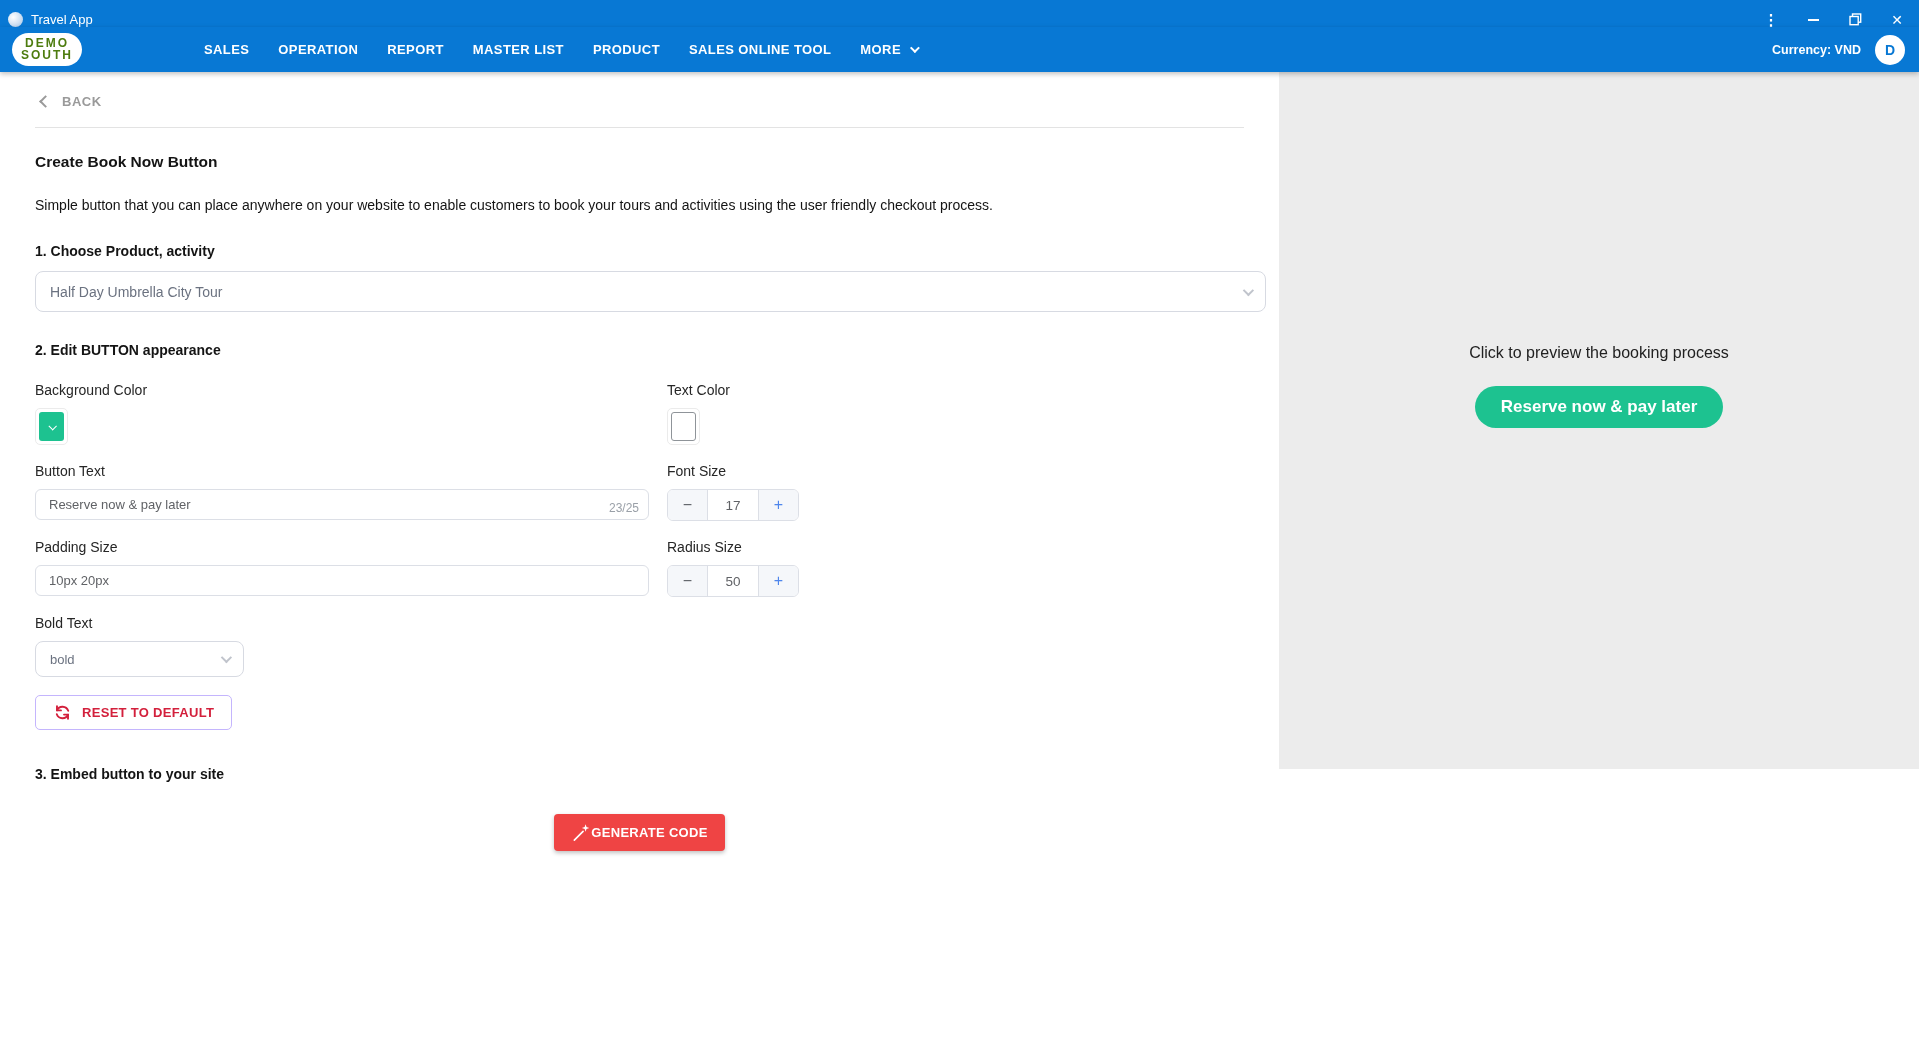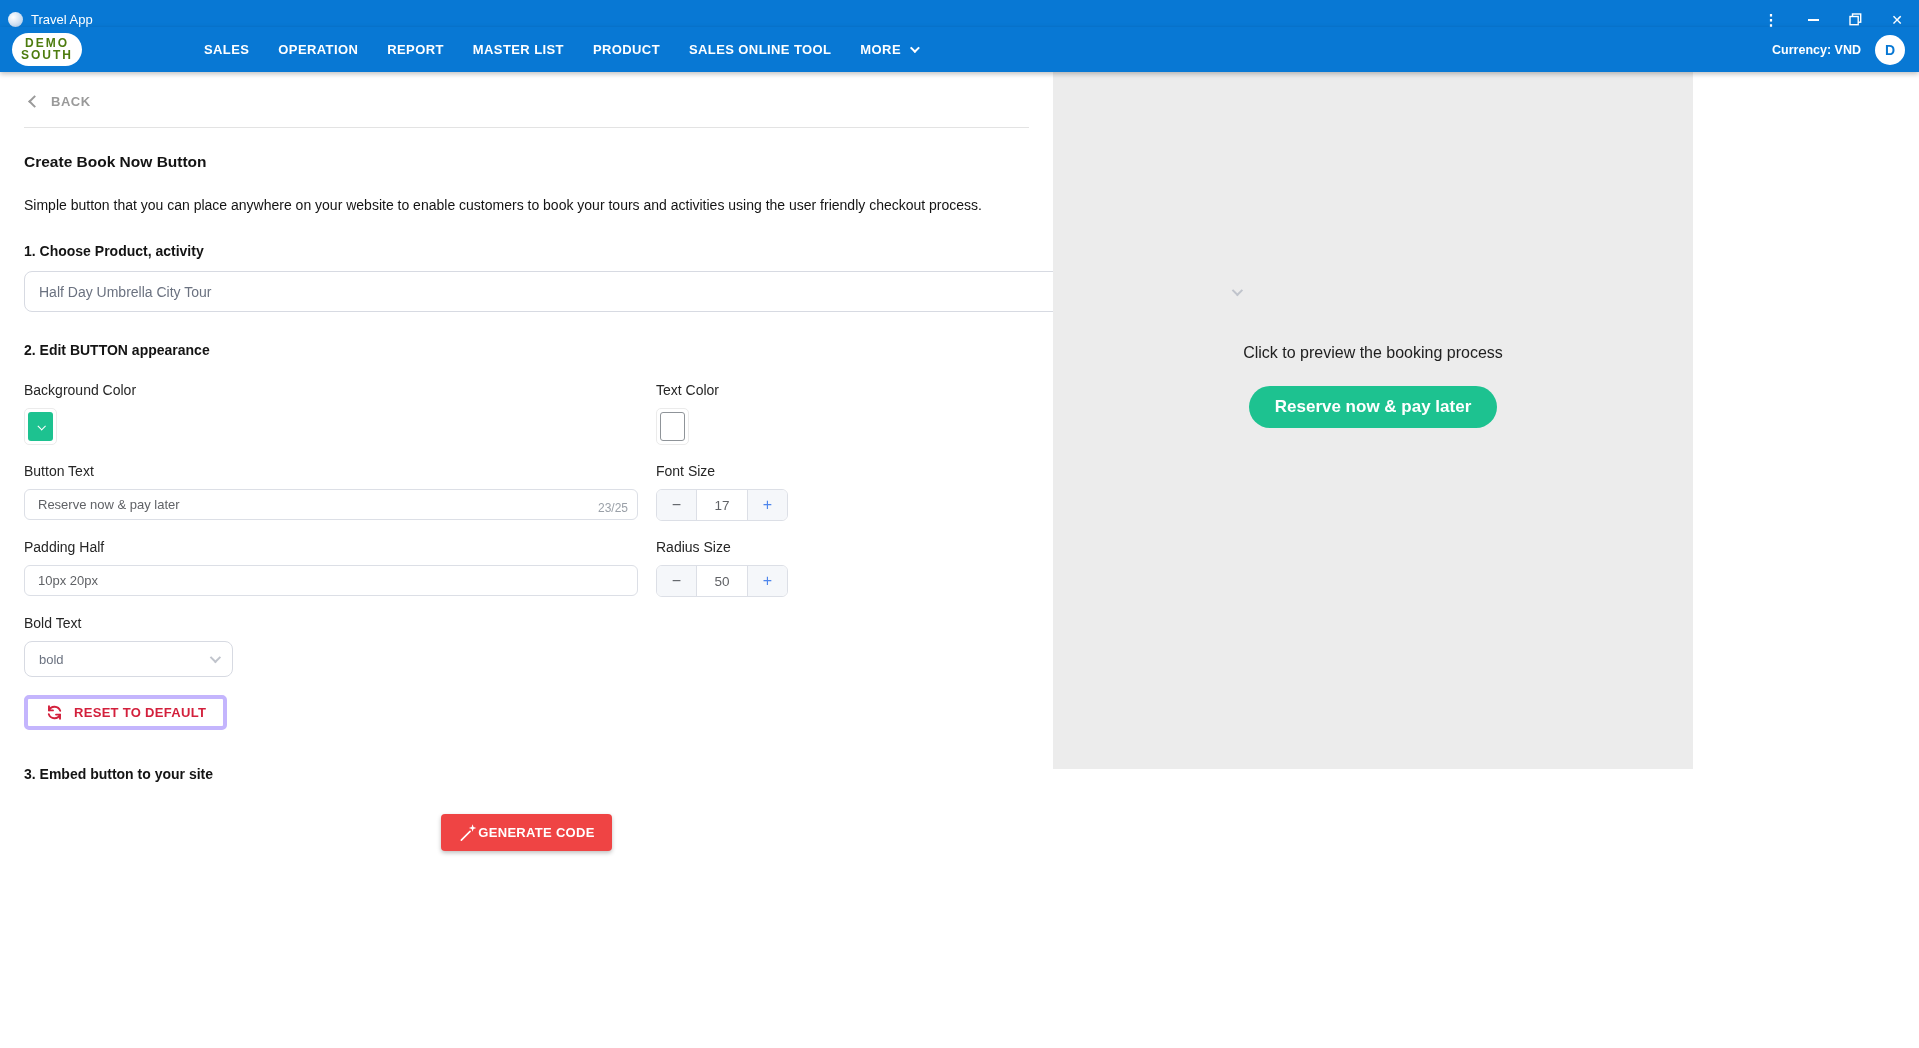--- a/index.html
+++ b/index.html
@@ -31,21 +31,21 @@
   .chev { display:inline-block; width:7px; height:7px; border-right:2px solid #fff;
     border-bottom:2px solid #fff; transform:rotate(45deg) translateY(-2px); }
   .nav-right { margin-left:auto; display:flex; align-items:center; gap:14px; }
   .currency { color:#fff; font-size:12.5px; font-weight:bold; }
   .avatar { width:30px; height:30px; border-radius:50%; background:#fff; color:#0878d4;
     font-weight:bold; font-size:14px; display:flex; align-items:center;
     justify-content:center; cursor:pointer; }
 
   
   .main { display:flex; align-items:flex-start; }
-  .content { width:1053px; padding:0 24px; }
+  .content { width:1279px; padding:0 35px; }
   .preview-panel { width:640px; height:697px; background:#ececec; display:flex;
     flex-direction:column; align-items:center; padding-top:272px; }
 
   
   .back-row { display:flex; align-items:center; gap:12px; padding:22px 0 18px 6px;
     border-bottom:1px solid #e3e3e3; cursor:pointer; width:100%; }
   .chev-left { width:9px; height:9px; border-left:2px solid #9a9a9a;
     border-bottom:2px solid #9a9a9a; transform:rotate(45deg); }
   .back-label { color:#9a9a9a; font-size:13px; font-weight:bold; letter-spacing:.5px; }
 
@@ -87,21 +87,21 @@
     font-family:"Liberation Sans", sans-serif; }
   .step-btn.minus { color:#5f6368; border-right:1px solid #dcdfe6; }
   .step-btn.plus { color:#4f86ec; border-left:1px solid #dcdfe6; }
   .step-value { flex:1; display:flex; align-items:center; justify-content:center;
     font-size:13.5px; color:#606266; background:#fff; }
 
   .bold-select { width:209px; height:36px; margin-top:2px; }
   .bold-select .select-value { font-size:13px; }
 
   .reset-btn { margin-top:18px; display:flex; align-items:center; gap:10px;
-    border:4px solid #c4b5fd; color:#d3203c; background:#fff; border-radius:5px;
+    border:1px solid #c4b5fd; color:#d3203c; background:#fff; border-radius:5px;
     height:35px; padding:0 17px; font-size:13px; font-weight:bold; letter-spacing:.3px;
     cursor:pointer; font-family:"Liberation Sans", sans-serif; }
 
   .embed-heading { margin-top:36px; }
   .generate-row { text-align:center; margin-top:32px; }
   .generate-btn { display:inline-flex; align-items:center; background:#ef4444;
     color:#fff; border:none; border-radius:4px; height:37px; padding:0 17px;
     font-size:13px; font-weight:bold; letter-spacing:.3px; cursor:pointer;
     box-shadow:0 2px 4px rgba(0,0,0,.25); font-family:"Liberation Sans", sans-serif; }
 
@@ -203,21 +203,21 @@
       <div>
         <div class="field-label">Font Size</div>
         <div class="stepper">
           <button class="step-btn minus">−</button>
           <span class="step-value">17</span>
           <button class="step-btn plus">+</button>
         </div>
       </div>
 
       <div>
-        <div class="field-label">Padding Half</div>
+        <div class="field-label">Padding Size</div>
         <div class="text-input-wrap">
           <input class="text-input full" type="text" value="10px 20px" style="">
         </div>
       </div>
       <div>
         <div class="field-label">Radius Size</div>
         <div class="stepper">
           <button class="step-btn minus">−</button>
           <span class="step-value">50</span>
           <button class="step-btn plus">+</button>

